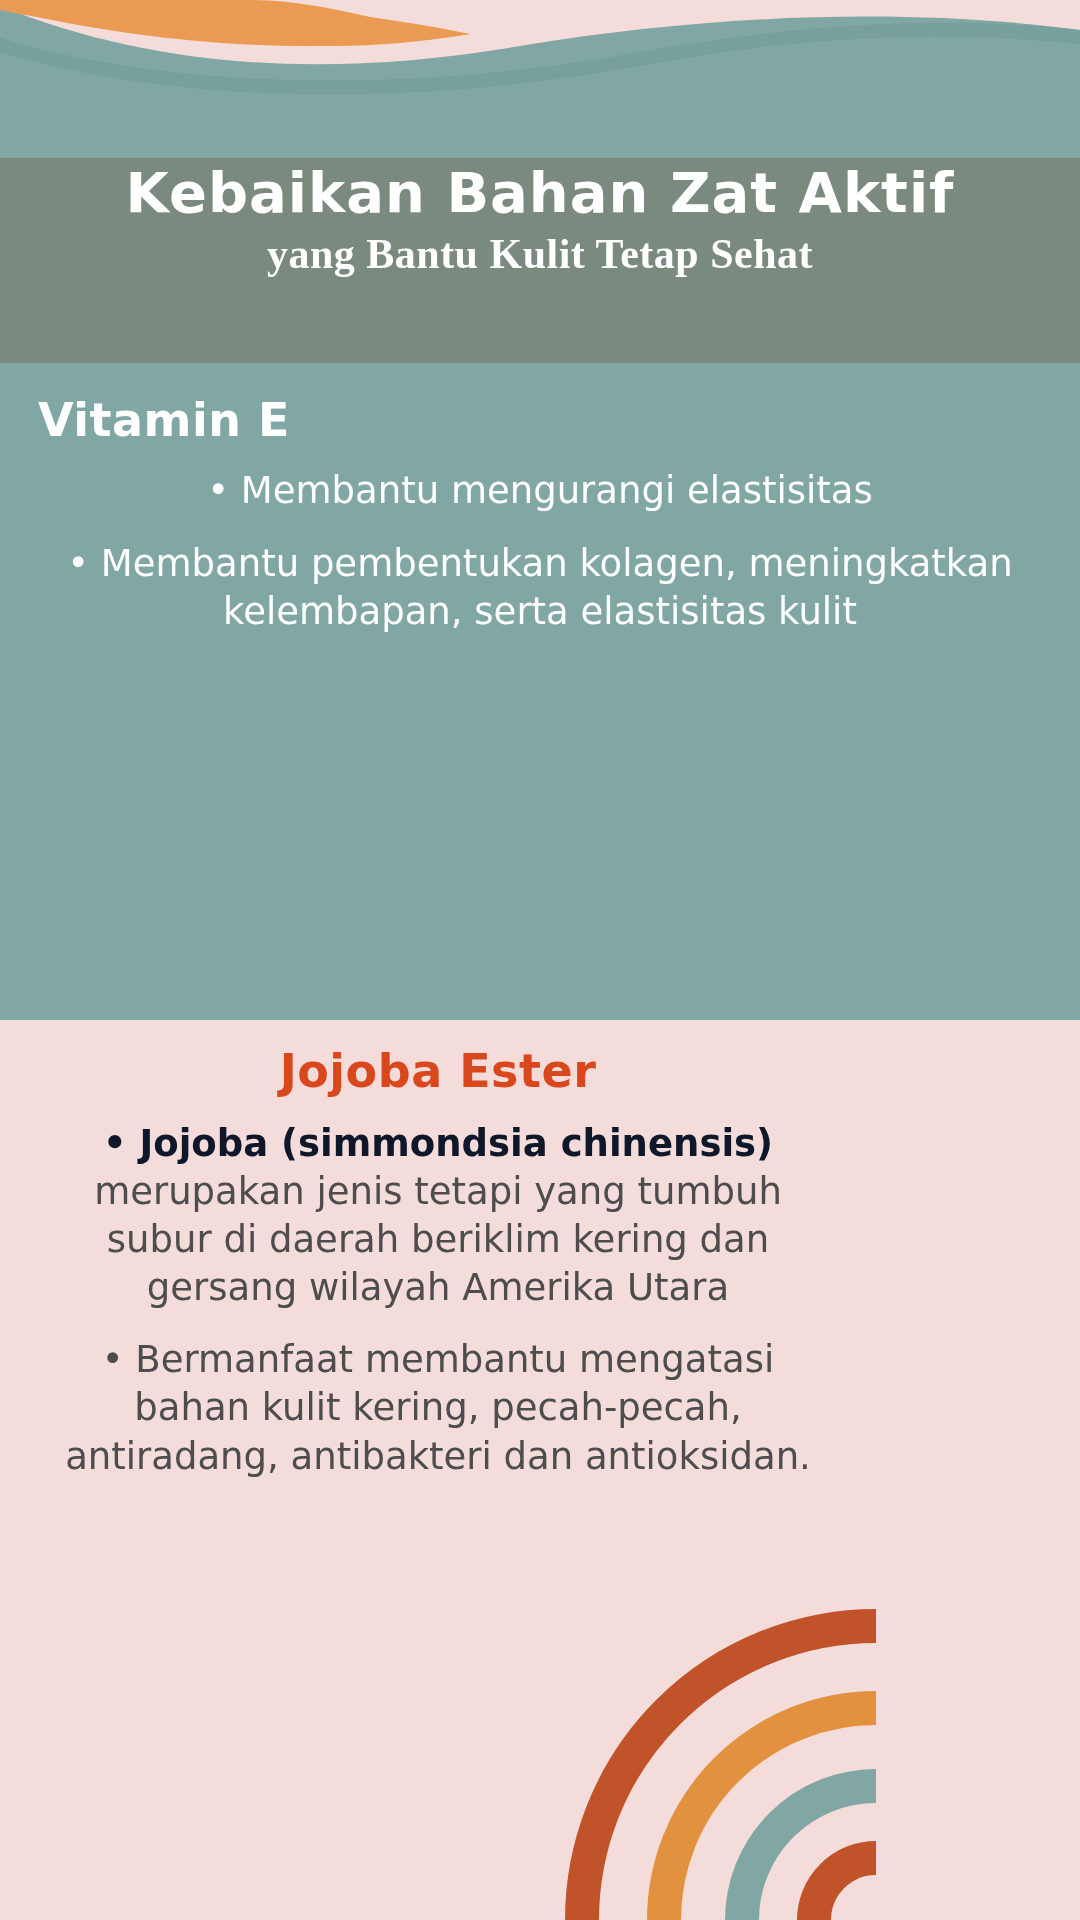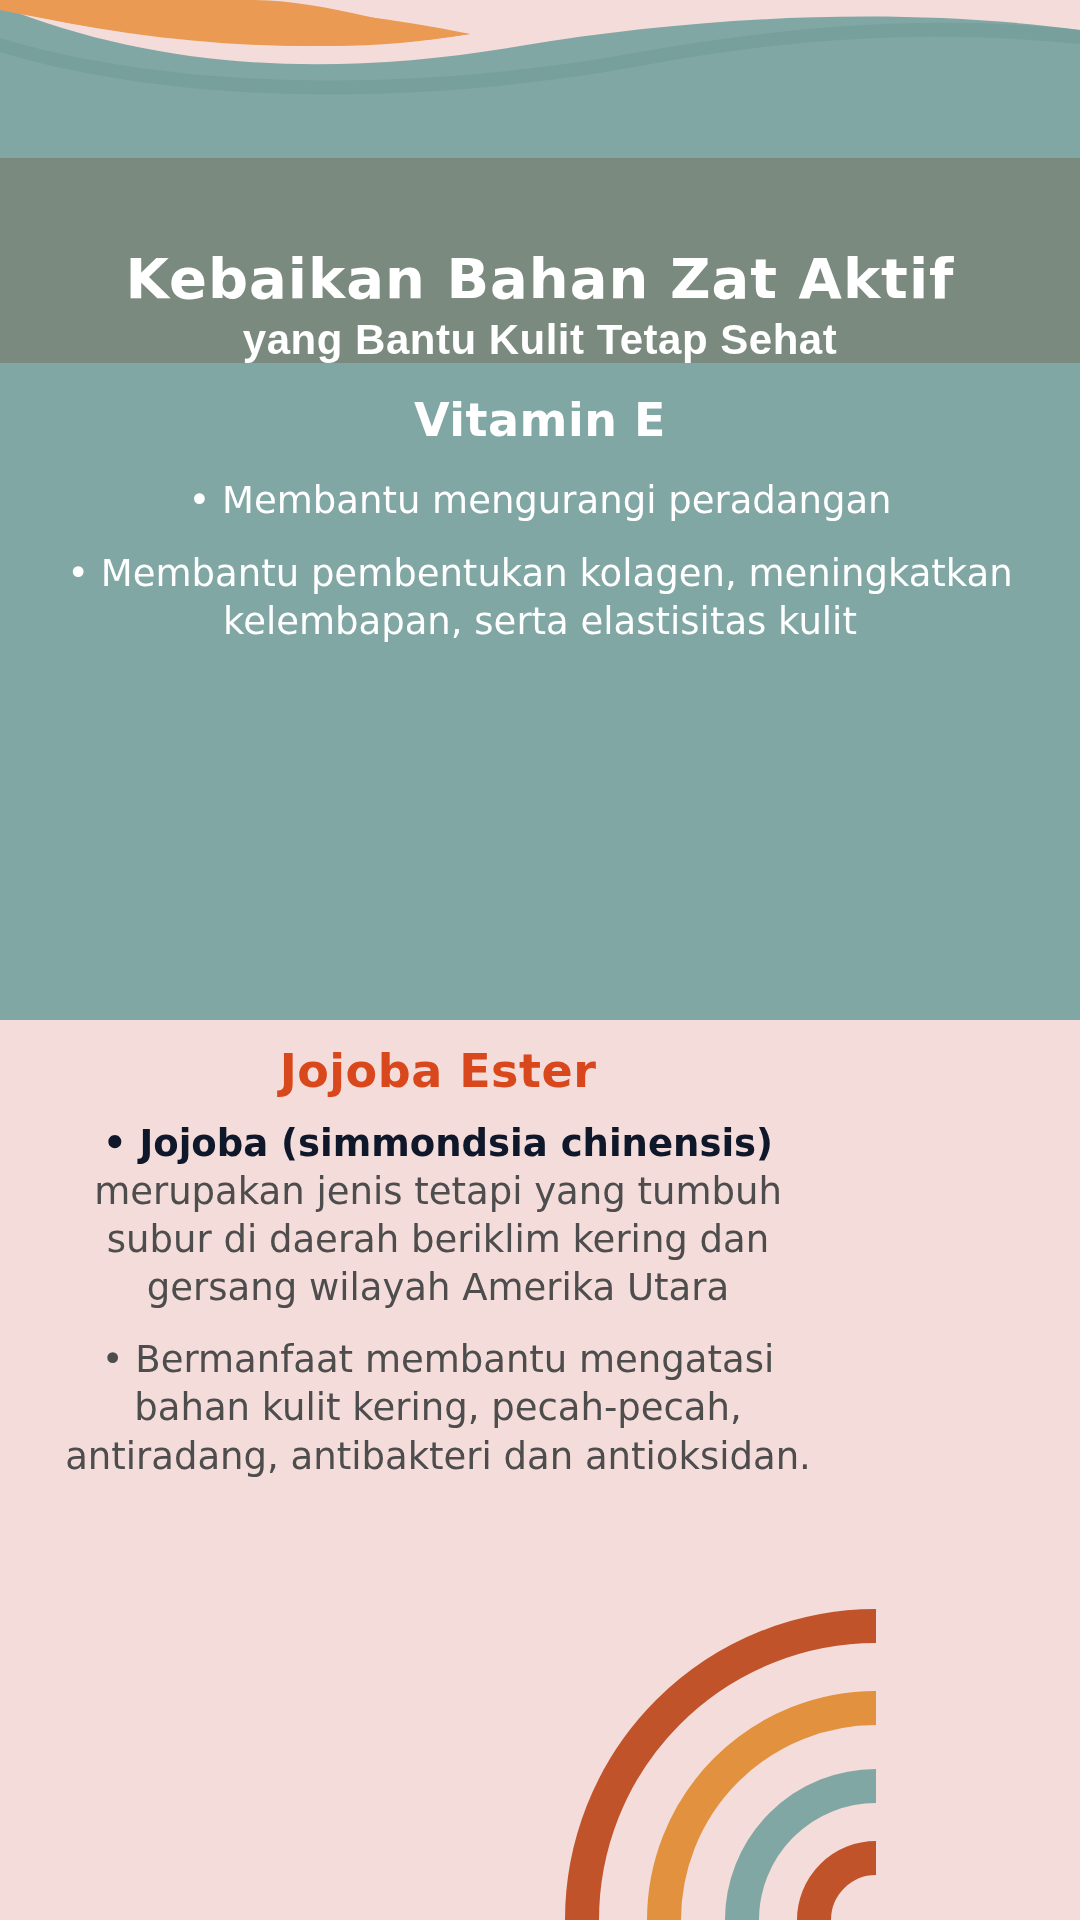--- a/index.html
+++ b/index.html
@@ -40,36 +40,36 @@
   
   .header-bar {
     position: absolute;
     top: 158px; left: 0;
     width: 1080px;
     height: 205px;
     background: #7b8a7e;
     display: flex;
     flex-direction: column;
     align-items: center;
-    justify-content: flex-end;
+    justify-content: flex-start;
     padding-top: 6px;
   }
   .header-title {
     color: #ffffff;
     font-family: "DejaVu Sans", sans-serif;
     font-weight: bold;
     font-size: 56px;
     letter-spacing: 1px;
     line-height: 1.05;
     text-align: center;
     white-space: nowrap;
   }
   .header-sub {
     color: #ffffff;
-    font-family: Liberation Sans, sans-serif;
+    font-family: Liberation Serif, serif;
     font-weight: bold;
     font-size: 42px;
     letter-spacing: 0.5px;
     line-height: 1.1;
     text-align: center;
     margin-top: 8px;
     white-space: nowrap;
   }
 
   
@@ -79,23 +79,22 @@
     width: 1080px;
     height: 657px;
     background: #80a7a4;
     padding: 30px 38px 0 38px;
   }
   .sec-title-light {
     color: #ffffff;
     font-family: "DejaVu Sans", sans-serif;
     font-weight: bold;
     font-size: 46px;
-    text-align: center;
     letter-spacing: 0.5px;
-    margin-bottom: 30px;
+    margin-bottom: 20px;
   }
   .bullet-light {
     color: #ffffff;
     font-size: 37px;
     line-height: 1.28;
     text-align: center;
     margin-bottom: 26px;
     padding: 0 20px;
   }
 
@@ -158,21 +157,21 @@
     </svg>
   </div>
 
   <div class="header-bar">
     <div class="header-title">Kebaikan Bahan Zat Aktif</div>
     <div class="header-sub">yang Bantu Kulit Tetap Sehat</div>
   </div>
 
   <div class="section-teal">
     <div class="sec-title-light">Vitamin E</div>
-    <div class="bullet-light">• Membantu mengurangi peradangan</div>
+    <div class="bullet-light">• Membantu mengurangi elastisitas</div>
     <div class="bullet-light">• Membantu pembentukan kolagen, meningkatkan kelembapan, serta elastisitas kulit</div>
   </div>
 
   <div class="section-pink">
     <div class="sec-title-orange">Jojoba Ester</div>
 
     <div class="bullet-dark">
       <span class="hl-orange">• Jojoba (simmondsia chinensis)</span><span> merupakan jenis tetapi yang tumbuh subur di daerah beriklim kering dan gersang wilayah Amerika Utara</span>
     </div>
 

